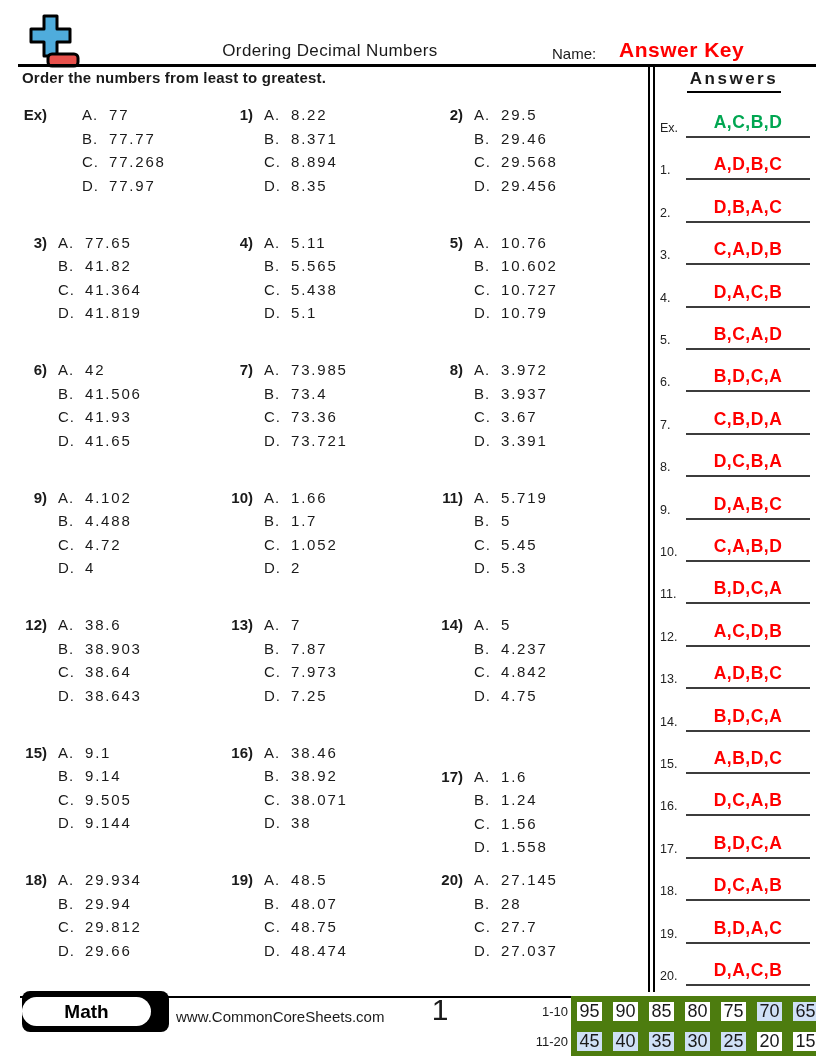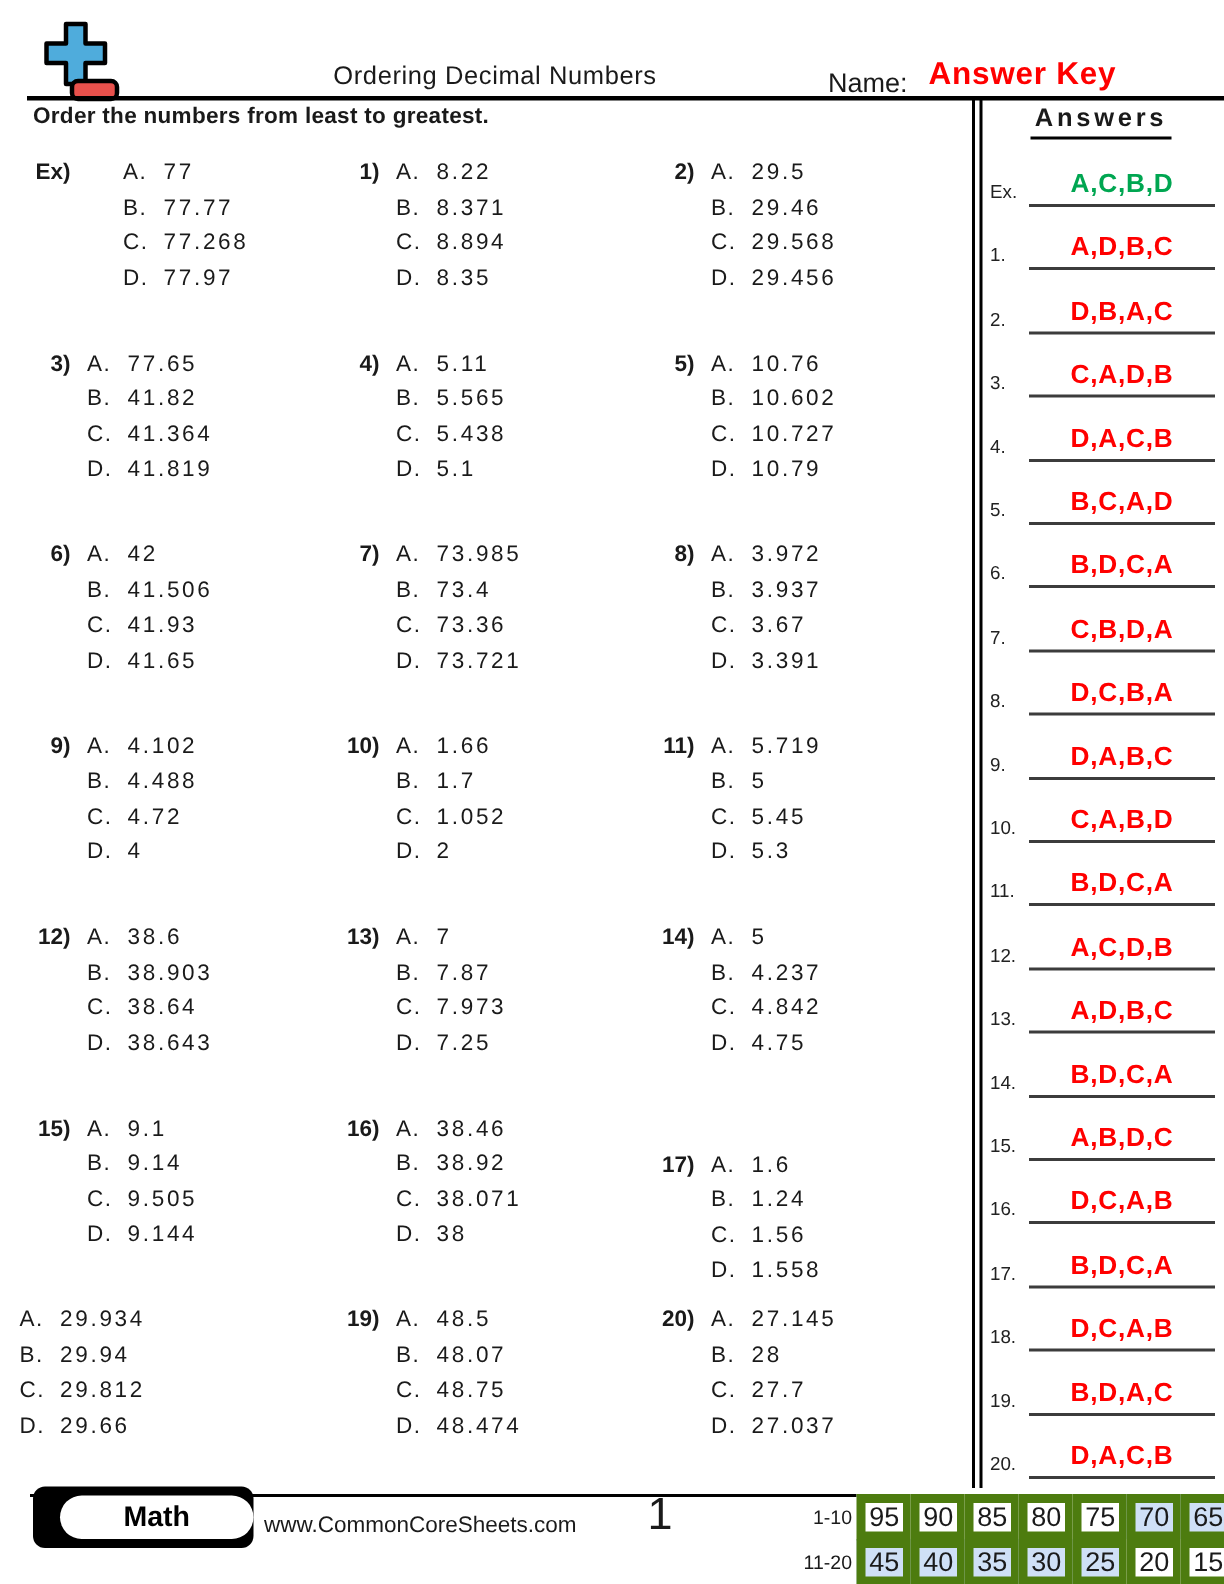--- a/index.html
+++ b/index.html
@@ -6,21 +6,21 @@
   .page{
     position:relative;width:816px;height:1056px;background:#fff;
     font-family:"Liberation Sans",sans-serif;color:#1a1a1a;overflow:hidden;
     margin:0 auto;
   }
   
   .logo{position:absolute;left:24px;top:13px;}
   .header-rule{position:absolute;left:18px;right:0;top:64px;height:3px;background:#000;}
   .title{position:absolute;left:80px;top:41px;width:500px;text-align:center;
     font-size:17px;letter-spacing:.4px;}
-  .name-label{position:absolute;left:552px;top:45px;font-size:18px;}
+  .name-label{position:absolute;left:552px;top:45px;font-size:15px;}
   .answer-key{position:absolute;left:619px;top:38px;font-size:21px;font-weight:bold;
     letter-spacing:.5px;}
   .instruction{position:absolute;left:22px;top:69px;font-size:15px;font-weight:bold;
     letter-spacing:.2px;}
   
   .problem{position:absolute;display:flex;}
   .pnum{width:45px;text-align:right;font-weight:bold;font-size:15px;line-height:23.5px;}
   .popts{margin-left:11px;}
   .opt{display:flex;font-size:15px;line-height:23.5px;}
   .opt-letter{width:27px;letter-spacing:1px;}
@@ -32,21 +32,21 @@
   .answers-header span{font-size:17px;font-weight:bold;letter-spacing:2.5px;
     border-bottom:2px solid #000;padding:0 3px 3px;}
   .answer-row{position:absolute;left:658px;width:154px;height:32px;}
   .answer-num{position:absolute;left:2px;bottom:3px;font-size:12.5px;color:#222;}
   .answer-line{position:absolute;left:28px;right:2px;bottom:0;
     border-bottom:2px solid #3c3c3c;text-align:center;font-weight:bold;
     font-size:17.5px;letter-spacing:.5px;padding-bottom:3px;}
   
   .footer-rule{position:absolute;left:20px;right:0;top:996px;height:2px;background:#000;}
   .math-badge{position:absolute;left:22px;top:991px;width:147px;height:41px;
-    background:#000;border-radius:8px;display:flex;align-items:center;justify-content:flex-end;}
+    background:#000;border-radius:8px;display:flex;align-items:center;justify-content:flex-start;}
   .math-pill{background:#fff;border-radius:15px;width:129px;height:29px;display:flex;
     align-items:center;justify-content:center;font-weight:bold;font-size:19px;color:#000;}
   .website{position:absolute;left:176px;top:1008px;font-size:15px;}
   .page-num{position:absolute;left:400px;top:993px;width:80px;text-align:center;
     font-size:30px;font-weight:400;}
   .score{position:absolute;left:528px;top:996px;}
   .score-row{display:flex;align-items:center;}
   .score-label{width:40px;text-align:right;font-size:13px;padding-right:4px;}
   .score-cells{display:flex;}
   .score-cell{width:25px;height:19px;border:6px solid #4d7c0f;margin-left:-1px;
@@ -442,20 +442,21 @@
             <div class="opt-letter">C.</div>
             <div class="opt-value">1.56</div>
           </div>
           <div class="opt">
             <div class="opt-letter">D.</div>
             <div class="opt-value">1.558</div>
           </div>
         </div>
       </div>
       <div class="problem" style="left: 2px; top: 868px;">
+        <div class="pnum">18)</div>
         <div class="popts">
           <div class="opt">
             <div class="opt-letter">A.</div>
             <div class="opt-value">29.934</div>
           </div>
           <div class="opt">
             <div class="opt-letter">B.</div>
             <div class="opt-value">29.94</div>
           </div>
           <div class="opt">

